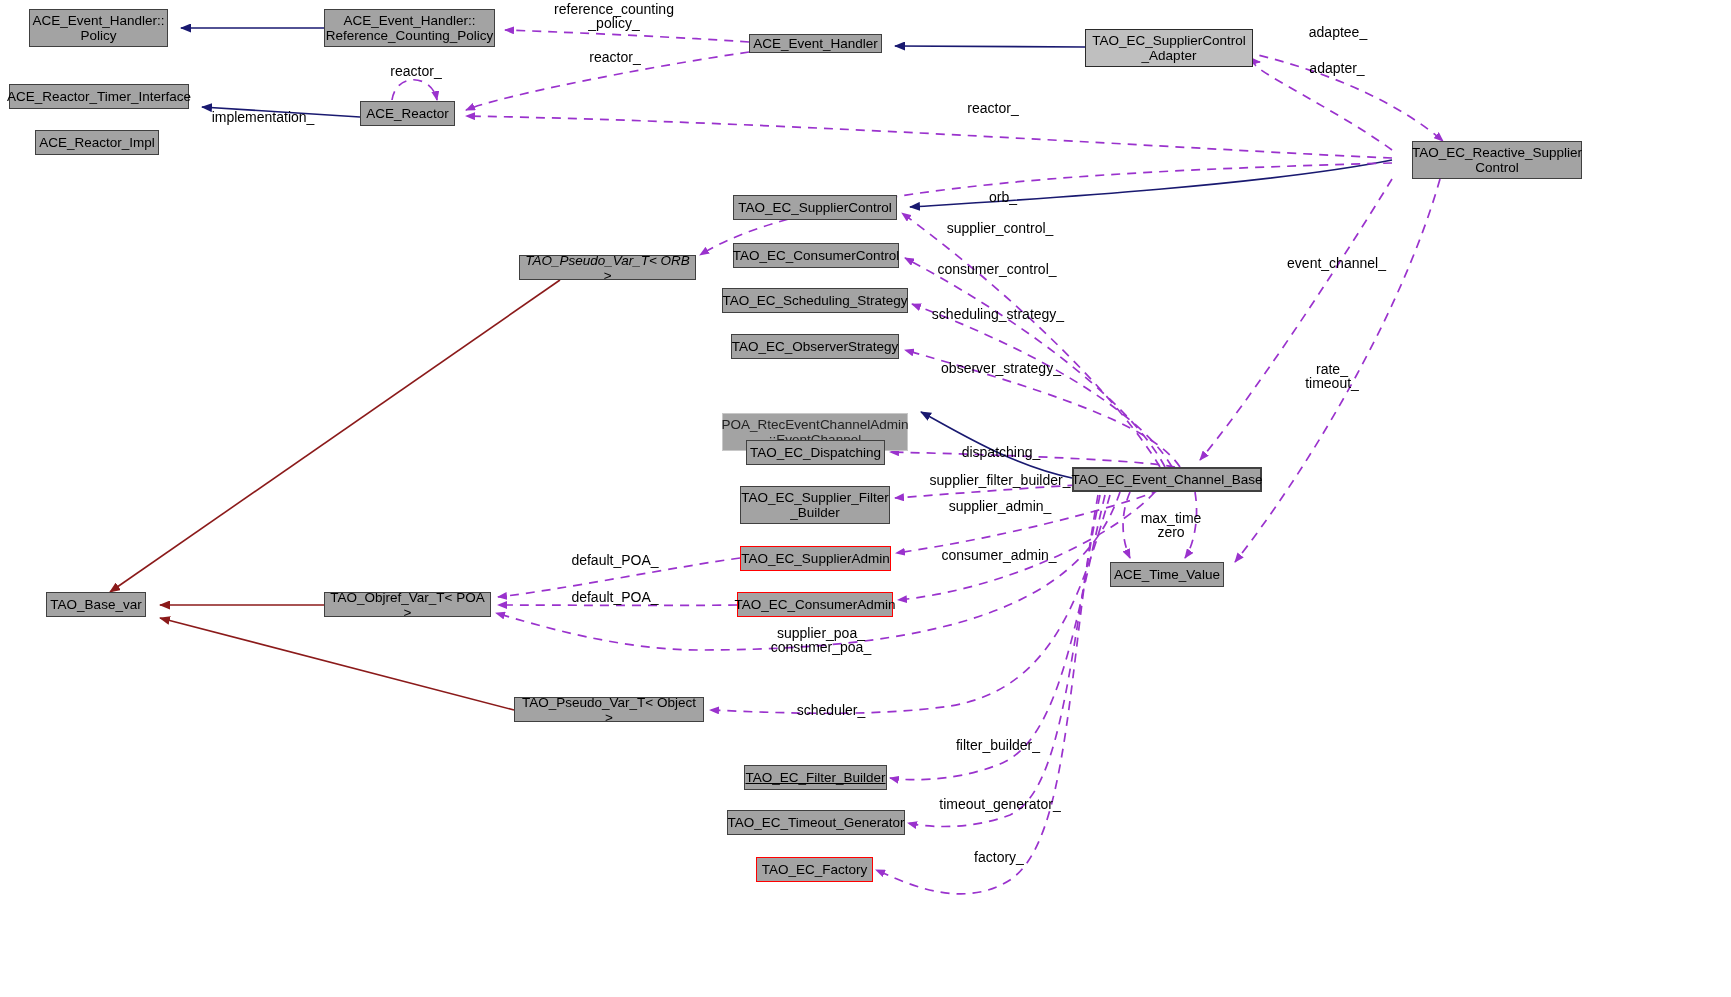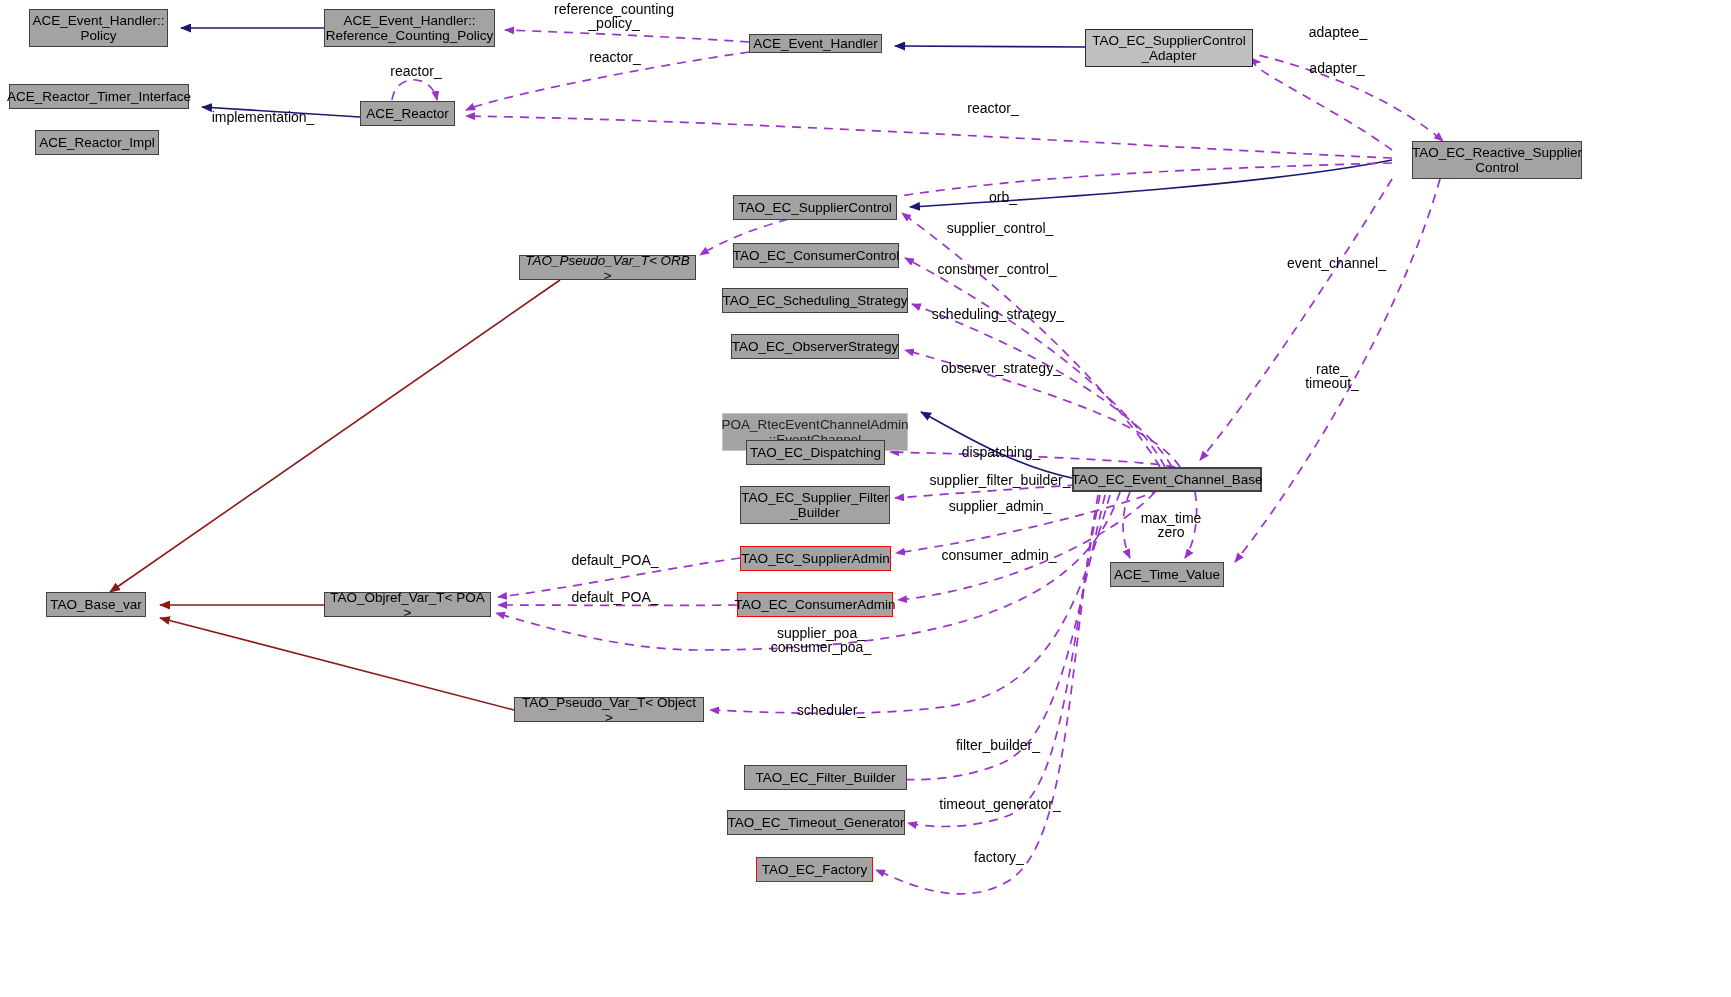--- a/index.html
+++ b/index.html
@@ -149,21 +149,21 @@
   <div class="node" style="left:1110px;top:562px;width:114px;height:25px;">ACE_Time_Value</div>
 
   <div class="node" style="left:46px;top:592px;width:100px;height:25px;">TAO_Base_var</div>
 
   <div class="node" style="left:324px;top:592px;width:167px;height:25px;">TAO_Objref_Var_T&lt; POA &gt;</div>
 
   <div class="node redborder" style="left:737px;top:592px;width:156px;height:25px;">TAO_EC_ConsumerAdmin</div>
 
   <div class="node" style="left:514px;top:697px;width:190px;height:25px;">TAO_Pseudo_Var_T&lt; Object &gt;</div>
 
-  <div class="node" style="left:744px;top:765px;width:163px;height:25px;">TAO_EC_Filter_Builder</div>
+  <div class="node" style="left:744px;top:765px;width:143px;height:25px;text-decoration:underline;">TAO_EC_Filter_Builder</div>
 
   <div class="node" style="left:727px;top:810px;width:178px;height:25px;">TAO_EC_Timeout_Generator</div>
 
   <div class="node redborder" style="left:756px;top:857px;width:117px;height:25px;">TAO_EC_Factory</div>
 
   <div class="edge-label" style="left:544px;top:2px;width:140px;">reference_counting
 _policy_</div>
   <div class="edge-label" style="left:1298px;top:25px;width:80px;">adaptee_</div>
   <div class="edge-label" style="left:580px;top:50px;width:70px;">reactor_</div>
   <div class="edge-label" style="left:1297px;top:61px;width:80px;">adapter_</div>

